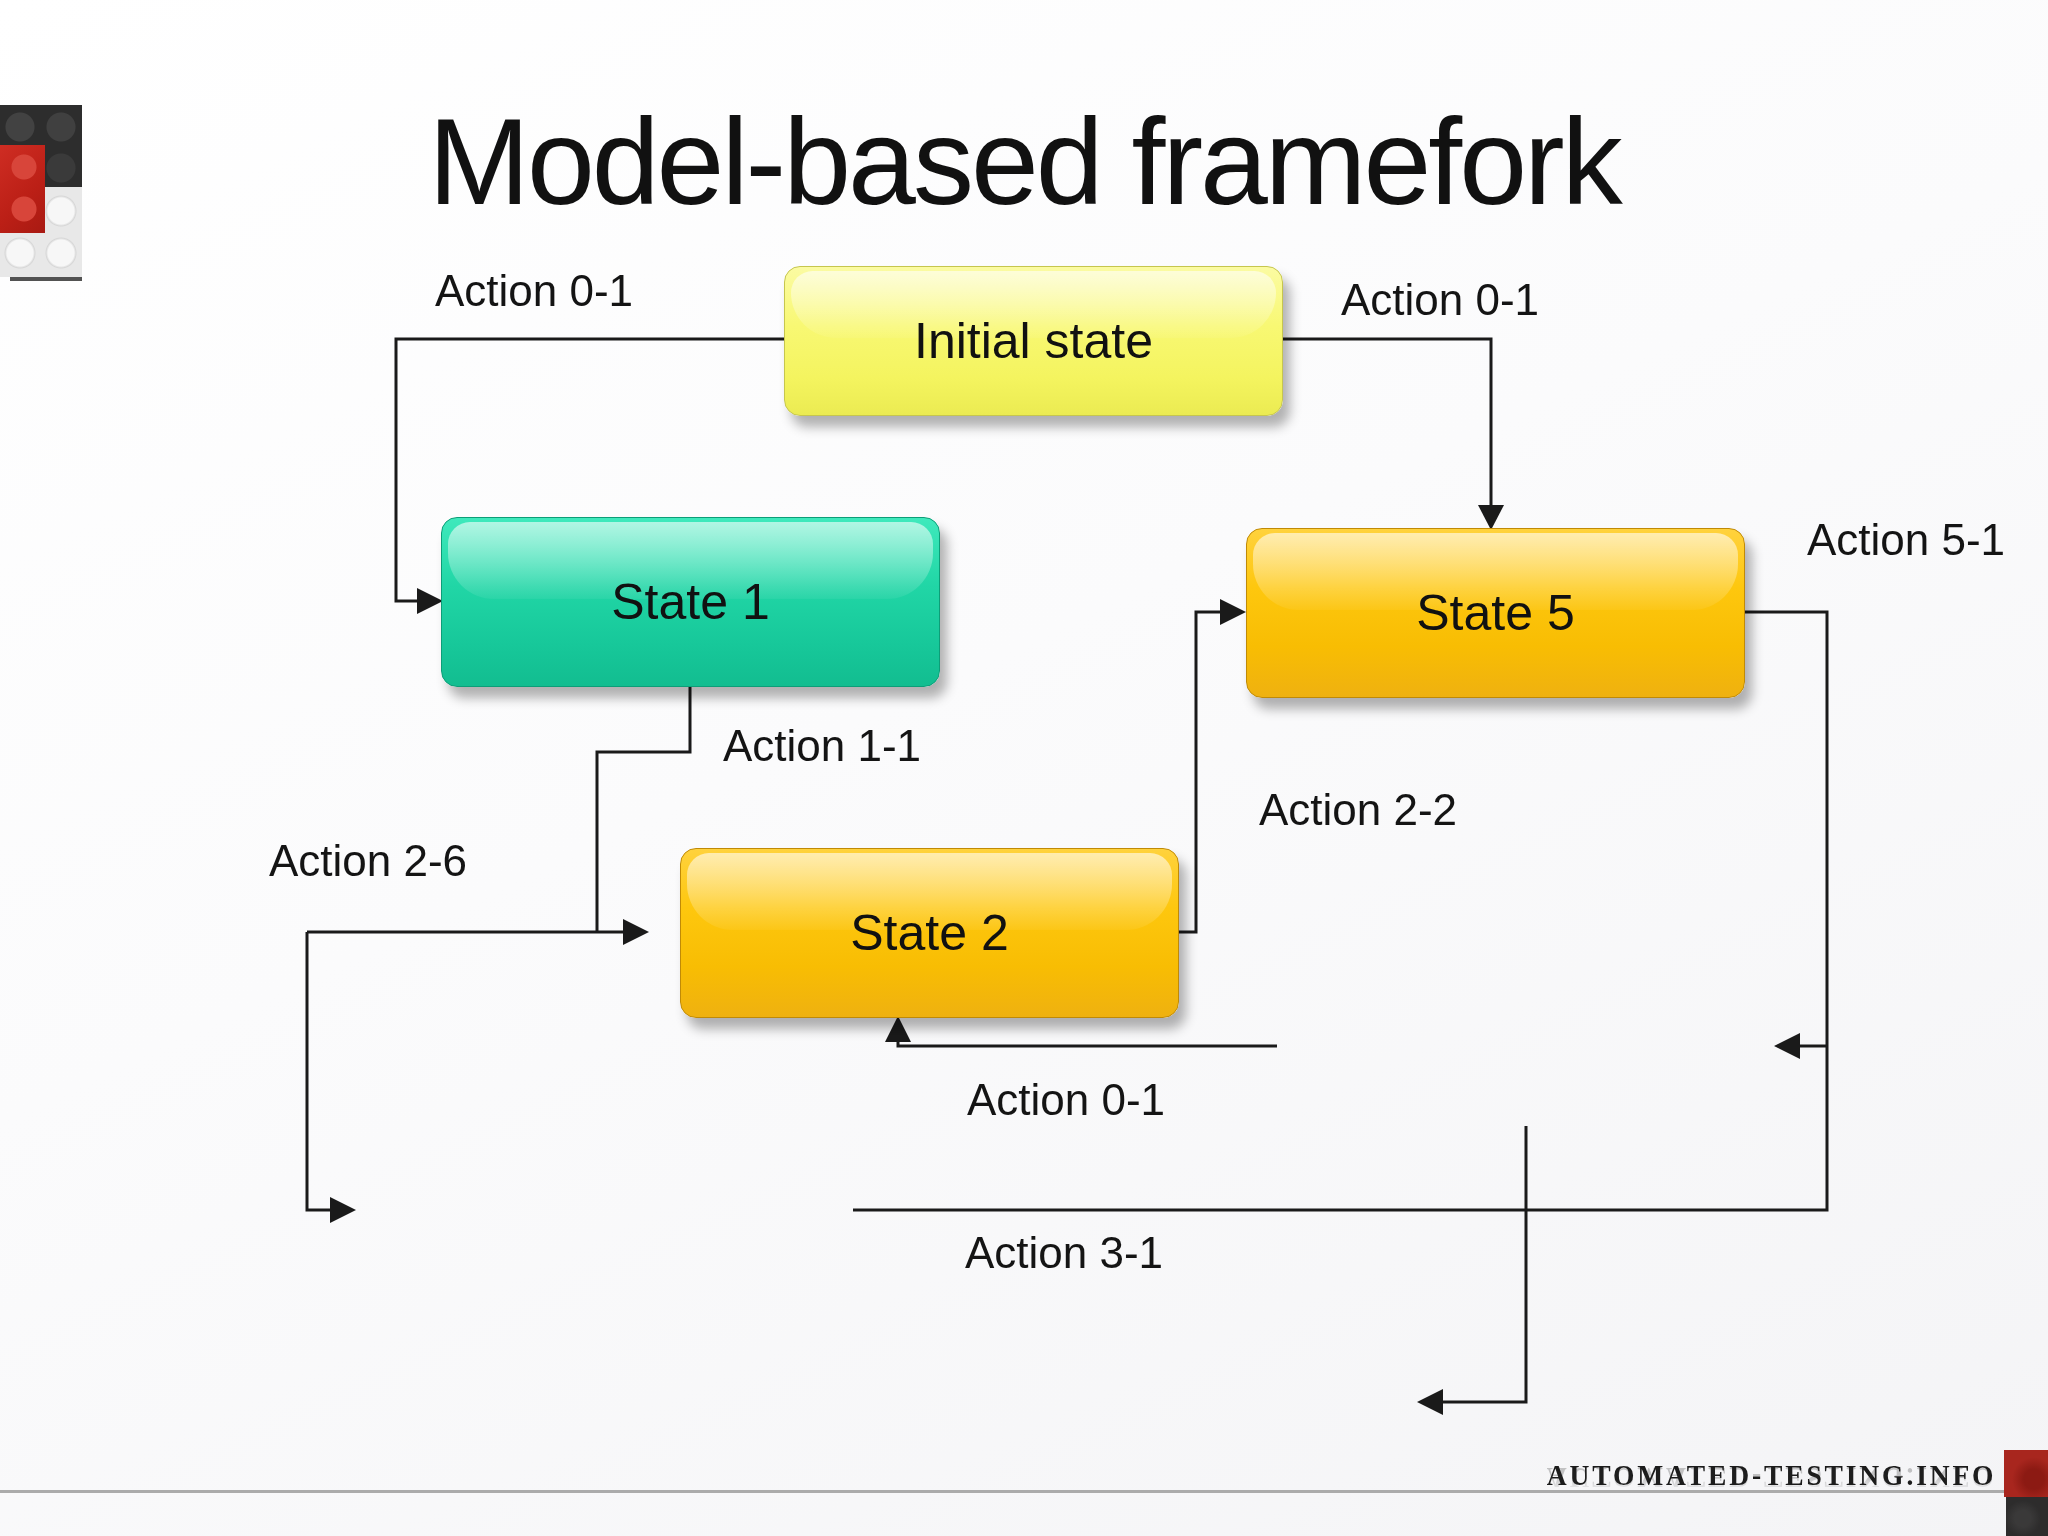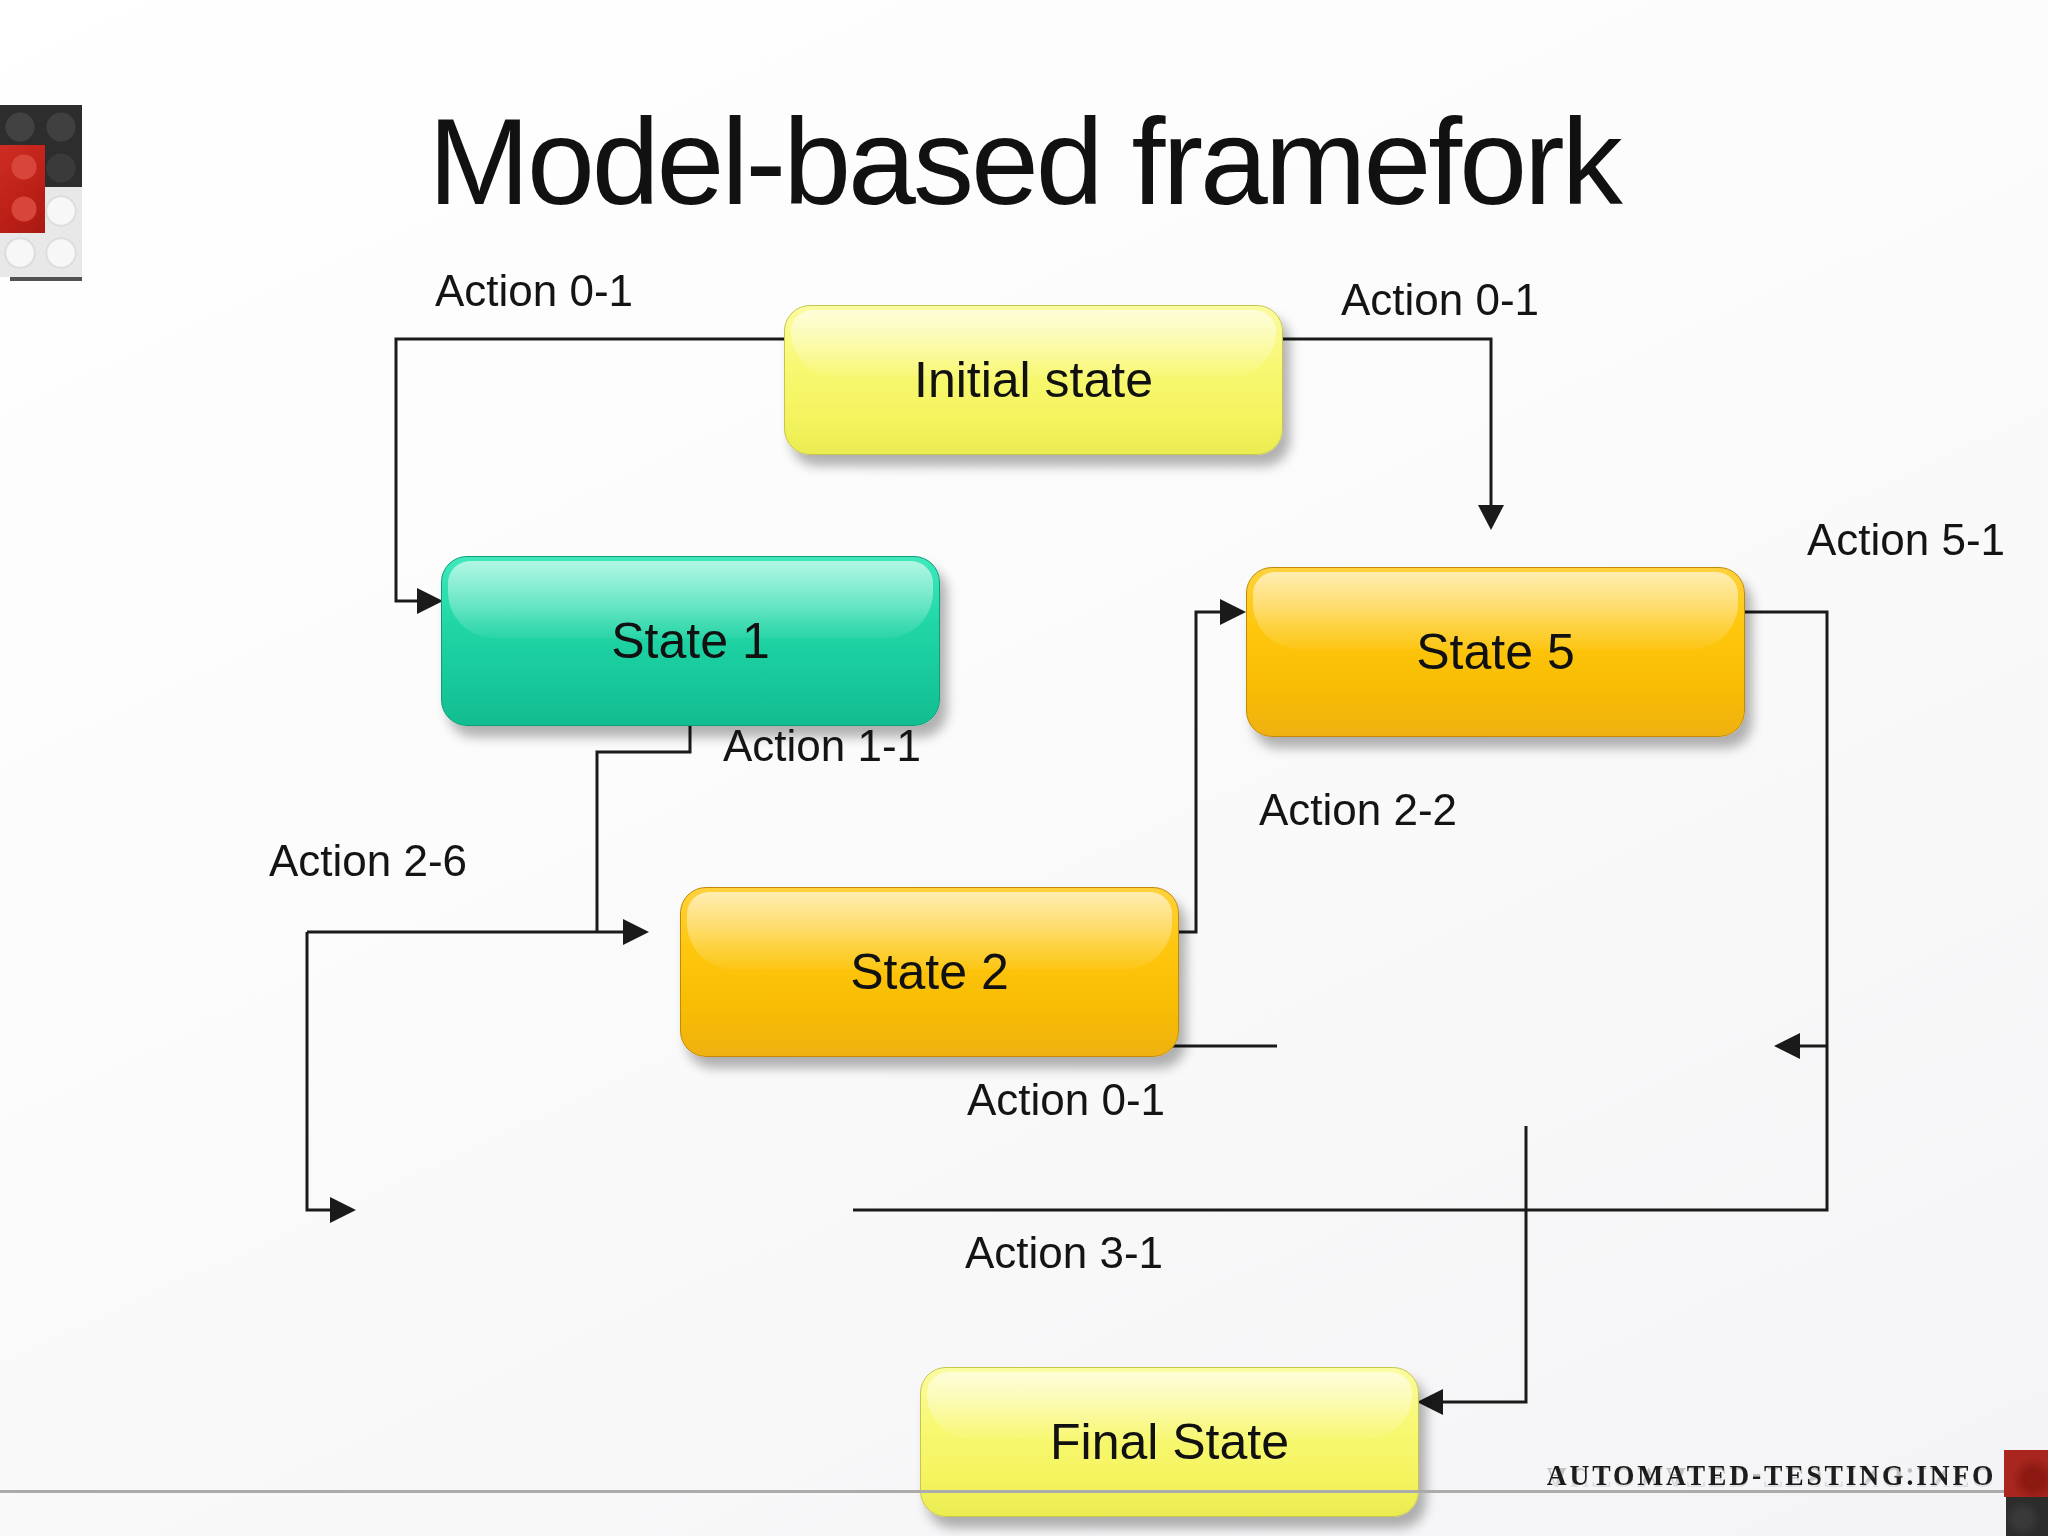--- a/index.html
+++ b/index.html
@@ -37,22 +37,22 @@
     position:absolute; left:0; top:40px; width:45px; height:88px;
     background: linear-gradient(135deg, #cf2d23 0%, #bb1f16 60%, #a81a12 100%);
     background-image:
       radial-gradient(circle at 24px 22px, #d8453a 12px, rgba(0,0,0,0) 13px),
       radial-gradient(circle at 24px 64px, #d8453a 12px, rgba(0,0,0,0) 13px),
       linear-gradient(135deg, #cf2d23 0%, #bb1f16 60%, #a81a12 100%);
   }
 
   
   .node {
-    position:absolute; border-radius:26px; display:flex; align-items:center; justify-content:center;
-    font-size:50px; color:#111; box-shadow: 7px 11px 12px rgba(0,0,0,.30); margin-top: 39px;
+    position:absolute; border-radius:16px; display:flex; align-items:center; justify-content:center;
+    font-size:50px; color:#111; box-shadow: 7px 11px 12px rgba(0,0,0,.30);
   }
   .node span { position:relative; z-index:2; }
   .node::before {
     content:""; position:absolute; left:6px; right:6px; top:4px; bottom:52%;
     border-radius:22px 22px 46px 46px; z-index:1;
     background: linear-gradient(180deg, rgba(255,255,255,.60), rgba(255,255,255,.05));
   }
   .node.gold   { background:linear-gradient(180deg,#ffd23d 0%,#fec70e 35%,#f8bd03 70%,#efb110 100%); border:1px solid #c08a06; }
   .node.teal   { background:linear-gradient(180deg,#3fe9bc 0%,#21d6a6 40%,#17c89a 75%,#12bd90 100%); border:1px solid #0c9e78; }
   .node.ylight { background:linear-gradient(180deg,#fbfba2 0%,#f8f873 40%,#f4f45f 75%,#ebeb52 100%); border:1px solid #c6c64e; }
@@ -151,23 +151,20 @@
   </div>
   <div class="node teal n-state1">
     <span>State 1</span>
   </div>
   <div class="node gold n-state5">
     <span>State 5</span>
   </div>
   <div class="node gold n-state2">
     <span>State 2</span>
   </div>
-  <div class="node ylight n-final">
-    <span>Final State</span>
-  </div>
 
   <div class="edge-label lbl-0">Action 0-1</div>
   <div class="edge-label lbl-1">Action 0-1</div>
   <div class="edge-label lbl-2">Action 1-1</div>
   <div class="edge-label lbl-3">Action 2-6</div>
   <div class="edge-label lbl-4">Action 2-2</div>
   <div class="edge-label lbl-5">Action 5-1</div>
   <div class="edge-label lbl-6">Action 0-1</div>
   <div class="edge-label lbl-7">Action 3-1</div>
 

